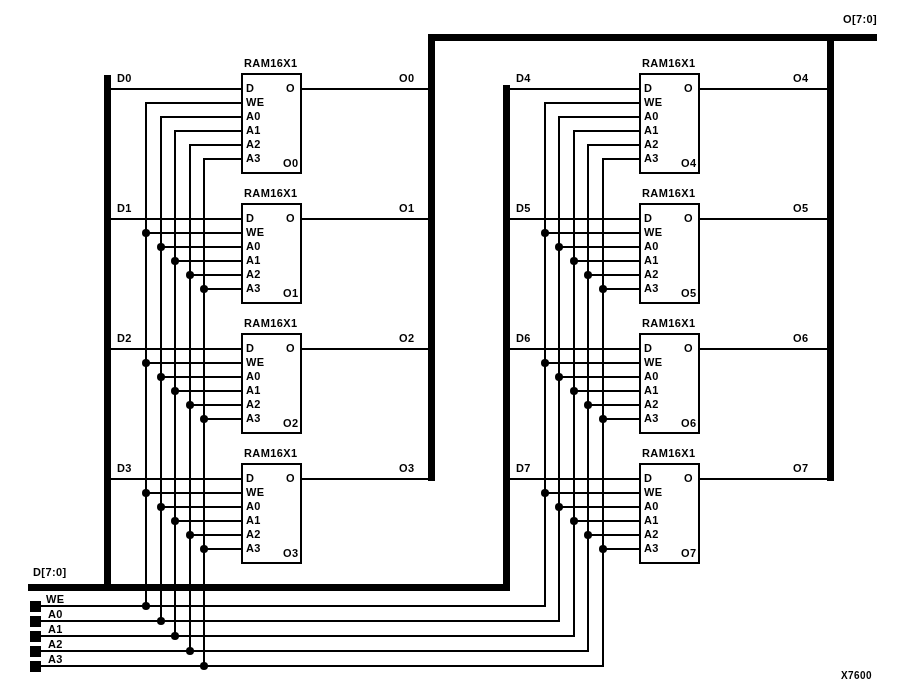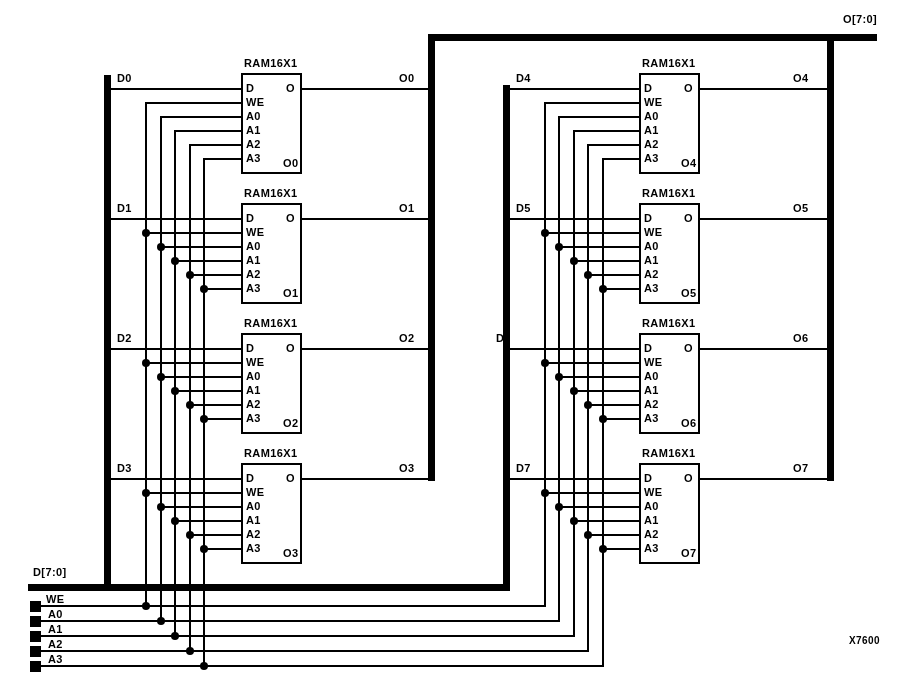--- a/index.html
+++ b/index.html
@@ -29,21 +29,21 @@
 
   <div class="bus v" style="left:104px;top:75px;height:516px;"></div>
   <div class="bus h" style="left:28px;top:584px;width:482px;"></div>
   <div class="bus v" style="left:503px;top:85px;height:506px;"></div>
   <div class="bus h" style="left:428px;top:34px;width:449px;"></div>
   <div class="bus v" style="left:428px;top:34px;height:447px;"></div>
   <div class="bus v" style="left:827px;top:34px;height:447px;"></div>
 
   <div class="lbl" style="left:33px;top:566px;">D[7:0]</div>
   <div class="lbl" style="left:843px;top:13px;">O[7:0]</div>
-  <div class="lbl small" style="left:841px;top:634px;margin-left:8px;">X7600</div>
+  <div class="lbl small" style="left:841px;top:669px;">X7600</div>
 
   <div class="sq" style="left:30px;top:601px;"></div>
   <div class="sq" style="left:30px;top:616px;"></div>
   <div class="sq" style="left:30px;top:631px;"></div>
   <div class="sq" style="left:30px;top:646px;"></div>
   <div class="sq" style="left:30px;top:661px;"></div>
   <div class="lbl" style="left:46px;top:593px;">WE</div>
   <div class="lbl" style="left:48px;top:608px;">A0</div>
   <div class="lbl" style="left:48px;top:623px;">A1</div>
   <div class="lbl" style="left:48px;top:638px;">A2</div>
@@ -219,21 +219,21 @@
       <div class="box" style="left: 639px; top: 333px;"></div>
       <div class="lbl" style="left: 642px; top: 317px;">RAM16X1</div>
       <div class="lbl" style="left: 644px; top: 342px;">D</div>
       <div class="lbl" style="left: 644px; top: 356px;">WE</div>
       <div class="lbl" style="left: 644px; top: 370px;">A0</div>
       <div class="lbl" style="left: 644px; top: 384px;">A1</div>
       <div class="lbl" style="left: 644px; top: 398px;">A2</div>
       <div class="lbl" style="left: 644px; top: 412px;">A3</div>
       <div class="lbl" style="left: 684px; top: 342px;">O</div>
       <div class="lbl" style="left: 681px; top: 417px;">O6</div>
-      <div class="lbl" style="left: 496px; top: 332px;">D6</div>
+      <div class="lbl" style="left: 516px; top: 332px;">D6</div>
       <div class="lbl" style="left: 793px; top: 332px;">O6</div>
       <div class="w wh" style="left: 510px; top: 478px; width: 131px;"></div>
       <div class="w wh" style="left: 698px; top: 478px; width: 131px;"></div>
       <div class="w wh" style="left: 545px; top: 492px; width: 96px;"></div>
       <div class="dot" style="left: 541px; top: 489px;"></div>
       <div class="w wh" style="left: 559px; top: 506px; width: 82px;"></div>
       <div class="dot" style="left: 555px; top: 503px;"></div>
       <div class="w wh" style="left: 574px; top: 520px; width: 67px;"></div>
       <div class="dot" style="left: 570px; top: 517px;"></div>
       <div class="w wh" style="left: 588px; top: 534px; width: 53px;"></div>

